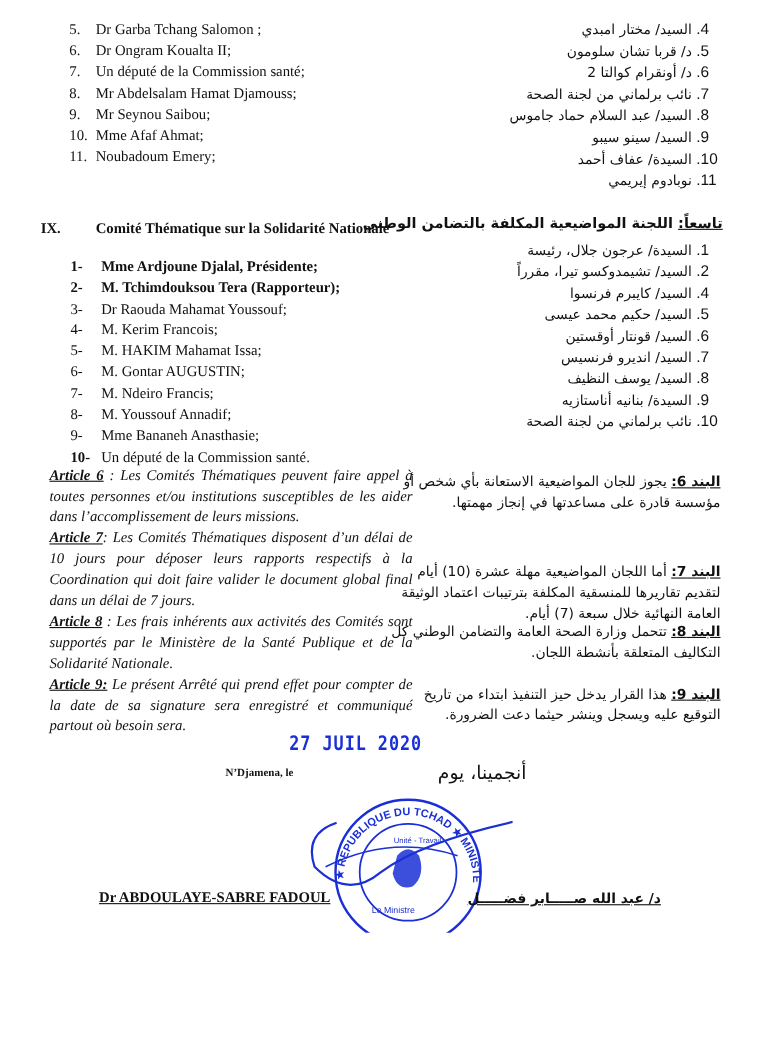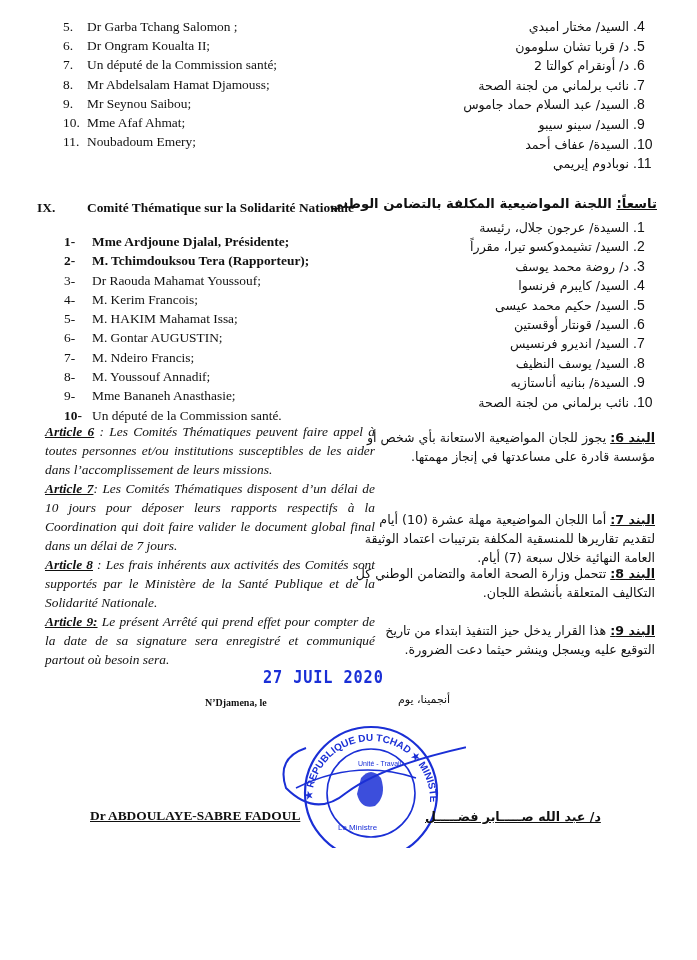--- a/index.html
+++ b/index.html
@@ -31,21 +31,21 @@
   .cm-ar .num { font-family:"Liberation Sans", sans-serif; font-size:14px; display:inline-block; width:22px; text-align:left; margin-left:4px; }
   
   .articles { left:45px; top:422px; width:330px; text-align:justify; }
   .art { margin:0;font-style:italic; }
   .art-title { font-weight:bold; text-decoration:underline;text-align:center; }
   .ar-art { right:42px; width:300px; line-height:19px; }
   .ar-art .art-title { font-weight:bold; text-decoration:underline; }
   
   .date-stamp { left:263px; top:666px; font-family:"DejaVu Sans Mono", monospace; font-size:18px; color:#1a2fd6; letter-spacing:1px; transform:scaleX(0.85); transform-origin:left; font-weight:bold; }
   .place-fr { left:205px; top:693px; font-weight:bold; font-size:10px; }
-  .place-ar { left:398px; top:693px; font-size:11px; }
+  .place-ar { left:398px; top:693px; font-size:17px; }
   .sig-fr { left:90px; top:766px; font-weight:bold; text-decoration:underline; font-size:13.4px;margin-top:40px; }
   .sig-ar { left:425px; top:781px; font-size:12.6px; font-weight:bold; text-decoration:underline;margin-top:28px; }
   .seal { left:266px; top:688px; width:200px; height:160px; }
 </style>
 </head>
 <body>
 
 <div class="page">
 
   <div class="abs fr fr-list">
@@ -136,21 +136,20 @@
       </div>
     <div class="row">
         <span class="num bold">10-</span>
         <span>Un député de la Commission santé.</span>
       </div>
   </div>
 
   <div class="abs ar cm-ar">
     <div class="row"><span class="num">1.</span><span>السيدة/ عرجون جلال، رئيسة</span></div>
     <div class="row"><span class="num">2.</span><span>السيد/ تشيمدوكسو تيرا، مقرراً</span></div>
-    <div class="row"><span class="num">3.</span><span>د/ روضة محمد يوسف</span></div>
     <div class="row"><span class="num">4.</span><span>السيد/ كايبرم فرنسوا</span></div>
     <div class="row"><span class="num">5.</span><span>السيد/ حكيم محمد عيسى</span></div>
     <div class="row"><span class="num">6.</span><span>السيد/ قونتار أوقستين</span></div>
     <div class="row"><span class="num">7.</span><span>السيد/ انديرو فرنسيس</span></div>
     <div class="row"><span class="num">8.</span><span>السيد/ يوسف النظيف</span></div>
     <div class="row"><span class="num">9.</span><span>السيدة/ بنانيه أناستازيه</span></div>
     <div class="row"><span class="num">10.</span><span>نائب برلماني من لجنة الصحة</span></div>
   </div>
 
   <div class="abs fr articles">

